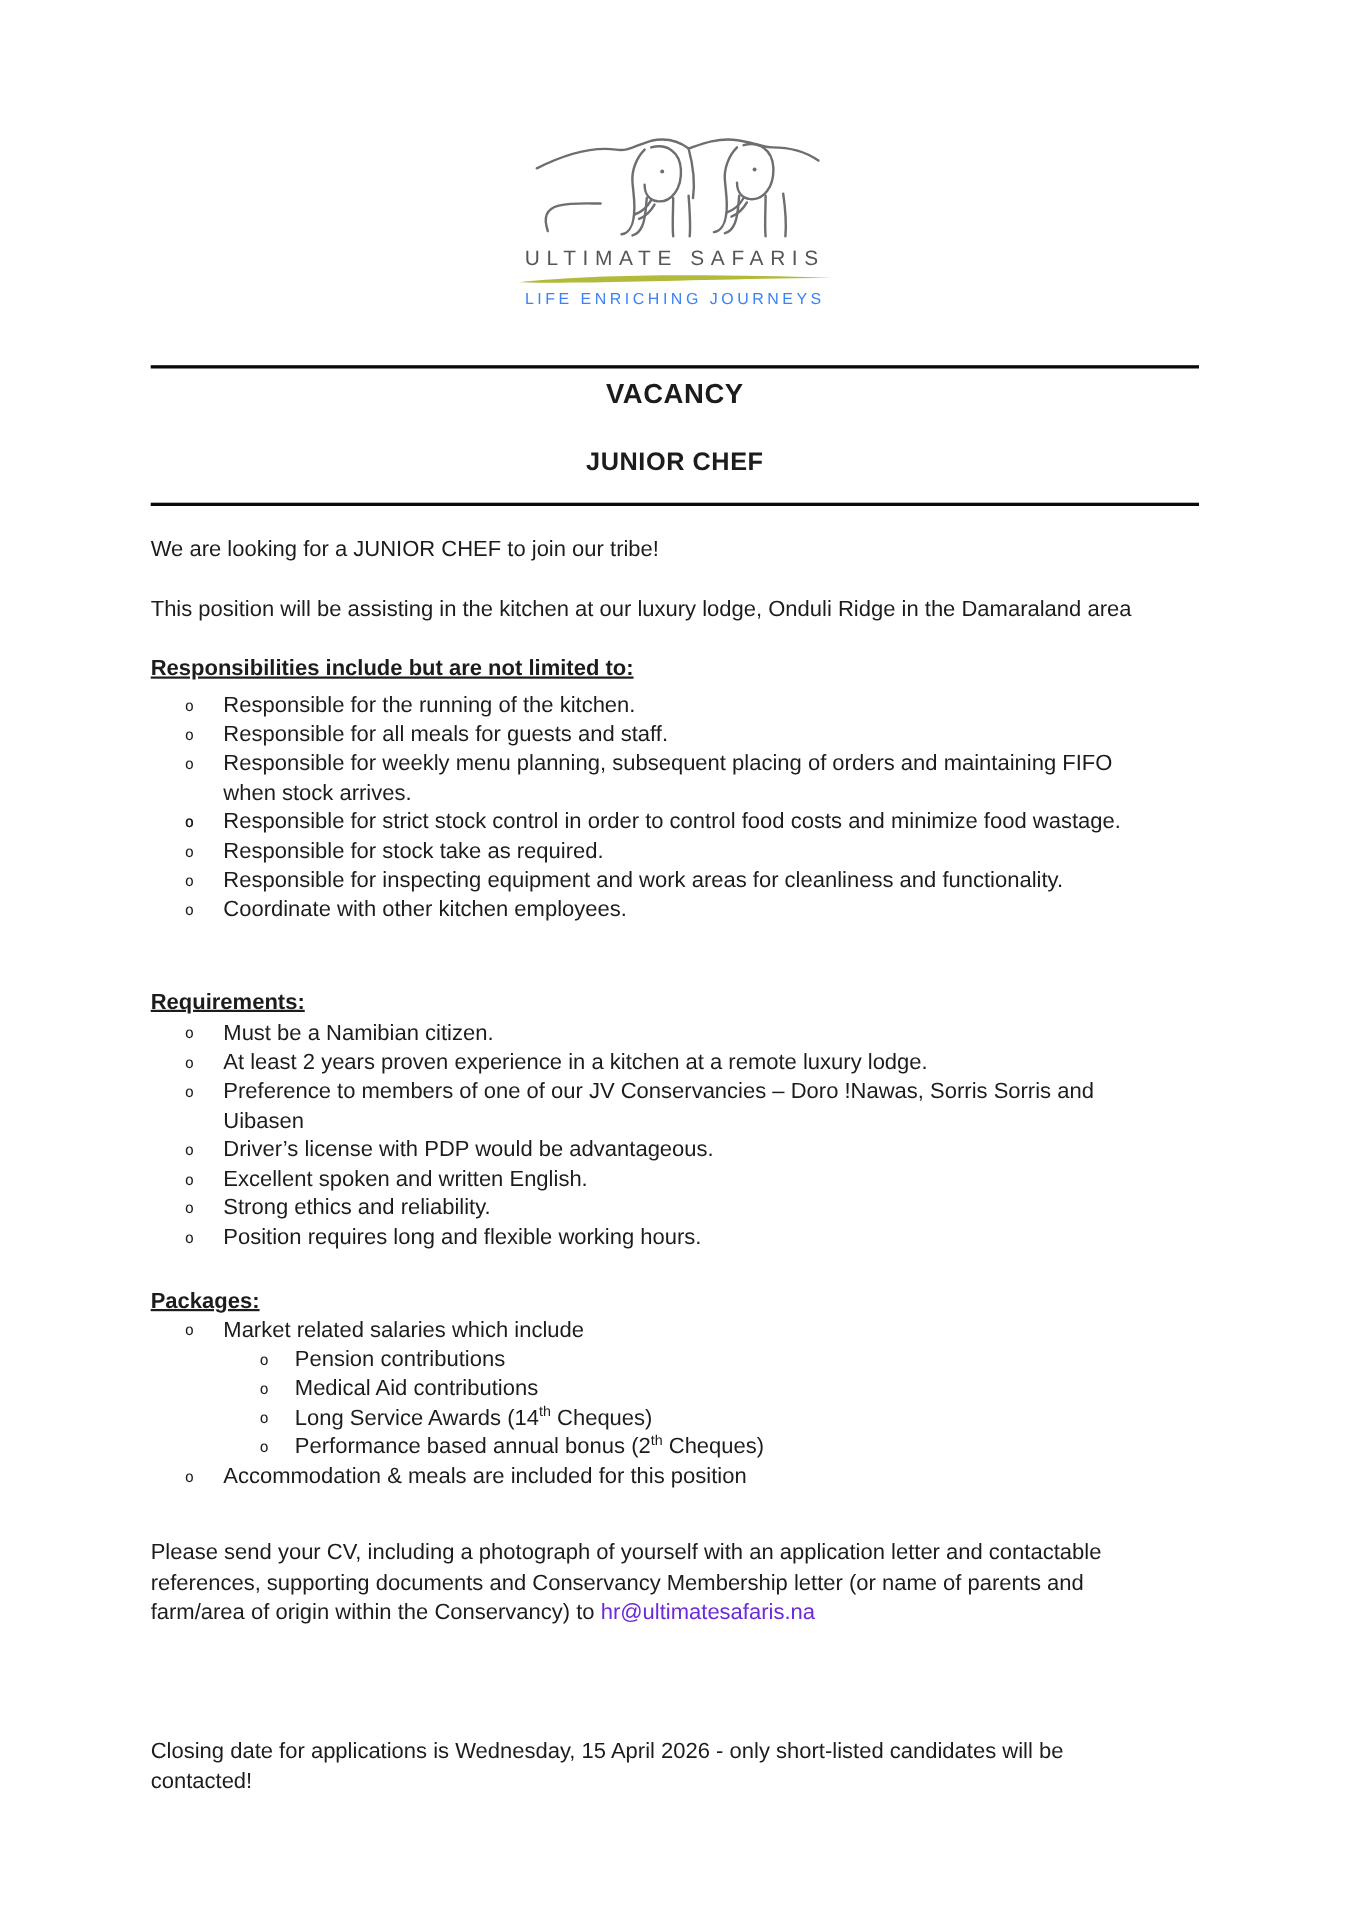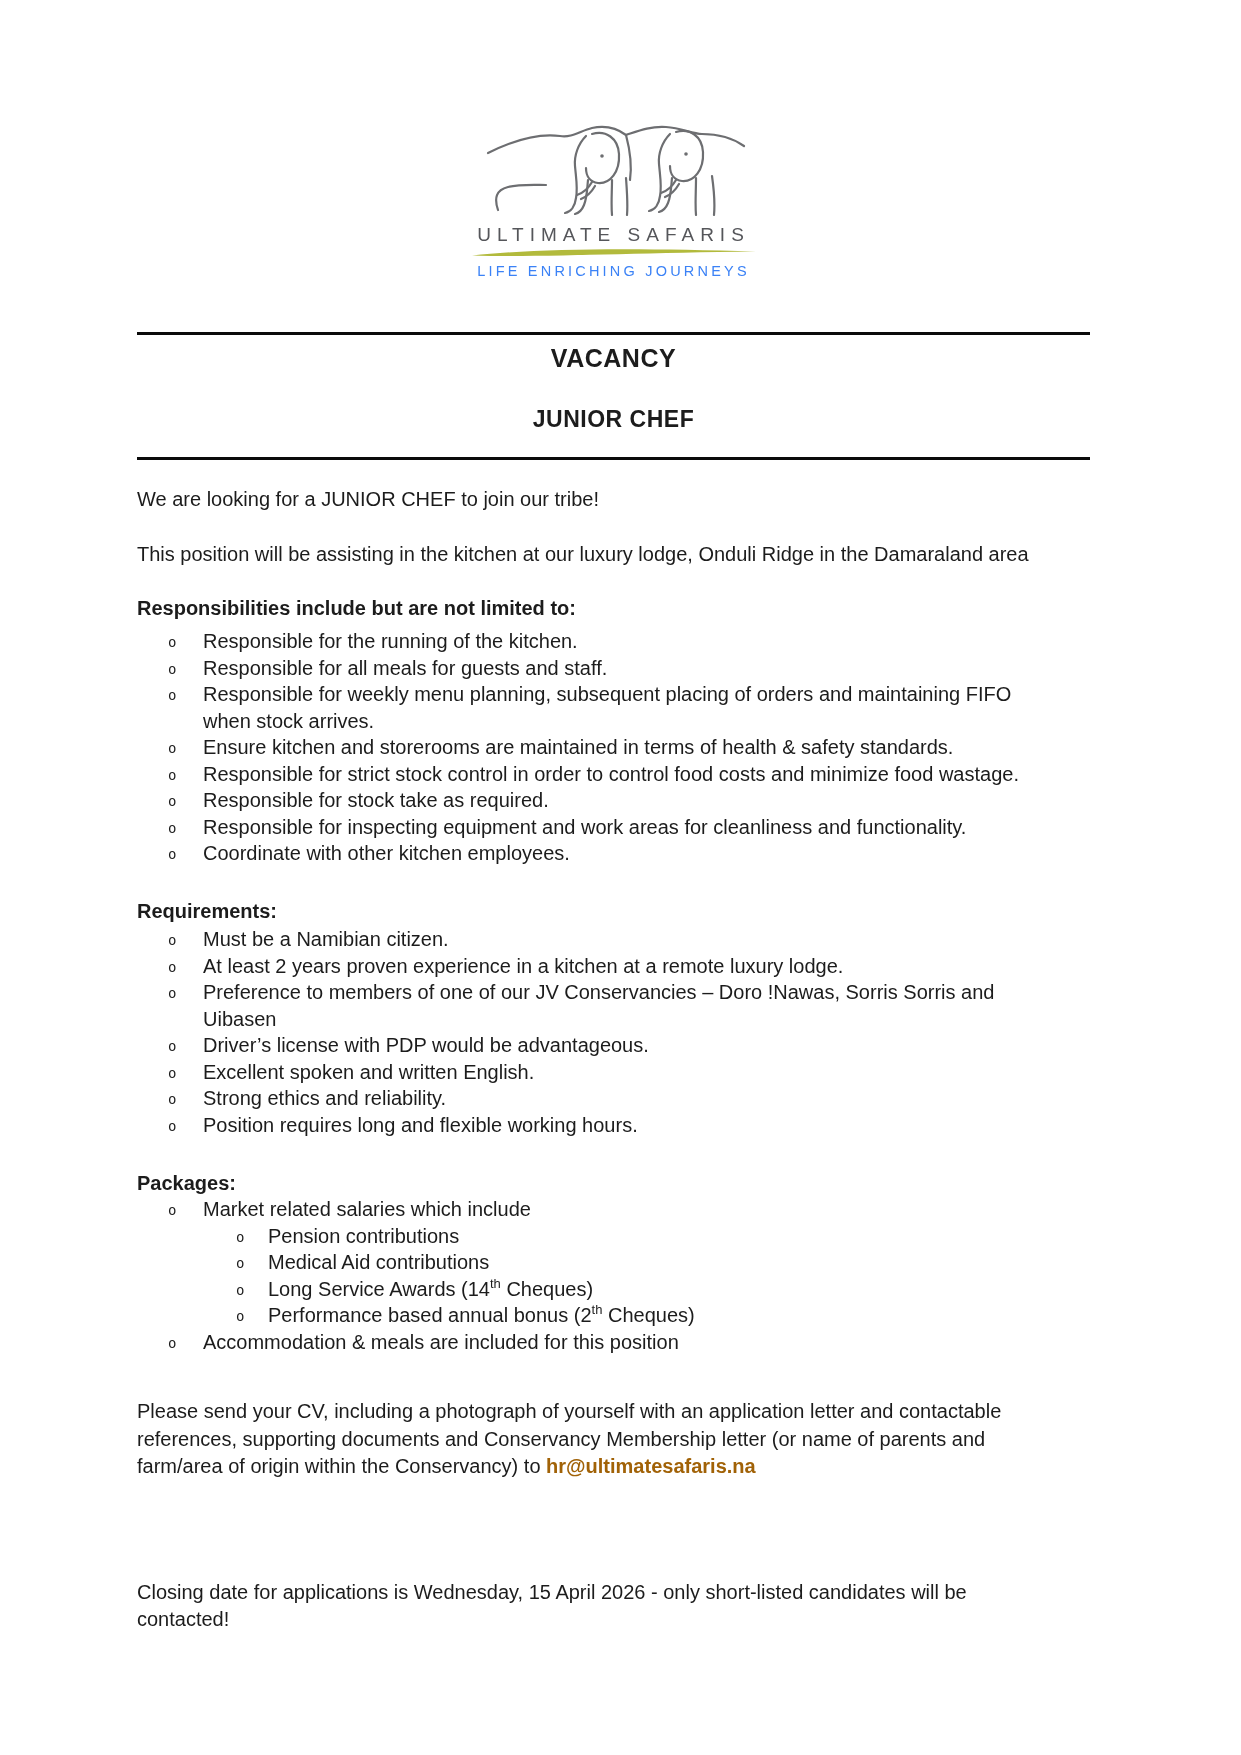--- a/index.html
+++ b/index.html
@@ -28,21 +28,21 @@
   .swoosh{margin-top:2px;line-height:0;}
   
   .divider{border-top:3px solid #0a0a0a;height:0;}
   .div1{top:332px;}
   .div2{top:457px;}
   
   .doc-title{top:344px;font-size:25px;font-weight:bold;letter-spacing:.5px;}
   .doc-sub{top:406px;font-size:23px;font-weight:bold;letter-spacing:.5px;}
   
   .t{font-size:20px;line-height:26.5px;white-space:nowrap;}
-  .b{font-weight:bold;}
+  .b{font-weight:bold;text-decoration:underline;}
   .p1{top:486px;}
   .p2{top:541px;}
   .h-resp{top:595px;}
   .list-resp{top:628px;}
   .h-req{top:898px;}
   .list-req{top:926px;}
   .h-pkg{top:1170px;}
   .list-pkg{top:1196px;}
   .apply{top:1398px;}
   .apply .t{line-height:27.5px;}
@@ -51,21 +51,21 @@
   .li{position:relative;padding-left:66px;}
   .cont{padding-left:66px;}
   .mk{
     position:absolute;left:31px;top:1px;
     font-family:"DejaVu Sans Mono", monospace;
     font-size:14px;color:#1c1c1c;
   }
   .li2{padding-left:131px;}
   .li2 .mk{left:99px;}
   sup{font-size:13px;line-height:0;}
-  .email{color:#a16207;font-weight:bold;text-decoration:none;}
+  .email{color:#6d28d9;font-weight:normal;text-decoration:none;}
   svg .ln{fill:none;stroke:#6d6e71;stroke-width:2.2;stroke-linecap:round;stroke-linejoin:round;}
 </style>
 </head>
 <body>
 
 <div class="page">
 
   <div class="abs content-x centered logo-block">
     <div class="logo-inner">
       <div>
@@ -120,21 +120,21 @@
 
   <div class="abs content-x t p1">We are looking for a JUNIOR CHEF to join our tribe!</div>
   <div class="abs content-x t p2">This position will be assisting in the kitchen at our luxury lodge, Onduli Ridge in the Damaraland area</div>
 
   <div class="abs content-x t b h-resp">Responsibilities include but are not limited to:</div>
   <div class="abs content-x t list-resp">
     <div class="li"><span class="mk">o</span><span>Responsible for the running of the kitchen.</span></div>
     <div class="li"><span class="mk">o</span><span>Responsible for all meals for guests and staff.</span></div>
     <div class="li"><span class="mk">o</span><span>Responsible for weekly menu planning, subsequent placing of orders and maintaining FIFO</span></div>
     <div class="cont">when stock arrives.</div>
-    <div class="li"><span class="mk">o</span><span>Ensure kitchen and storerooms are maintained in terms of health &amp; safety standards.</span></div>
+    <div class="li"><span class="mk">o</span></div>
     <div class="li"><span class="mk">o</span><span>Responsible for strict stock control in order to control food costs and minimize food wastage.</span></div>
     <div class="li"><span class="mk">o</span><span>Responsible for stock take as required.</span></div>
     <div class="li"><span class="mk">o</span><span>Responsible for inspecting equipment and work areas for cleanliness and functionality.</span></div>
     <div class="li"><span class="mk">o</span><span>Coordinate with other kitchen employees.</span></div>
   </div>
 
   <div class="abs content-x t b h-req">Requirements:</div>
   <div class="abs content-x t list-req">
     <div class="li"><span class="mk">o</span><span>Must be a Namibian citizen.</span></div>
     <div class="li"><span class="mk">o</span><span>At least 2 years proven experience in a kitchen at a remote luxury lodge.</span></div>

